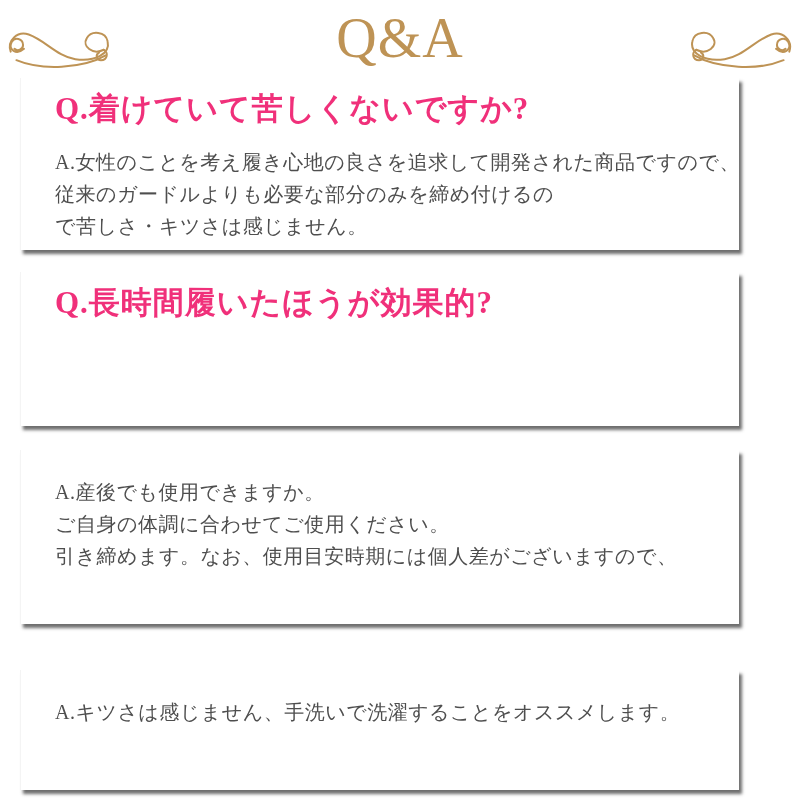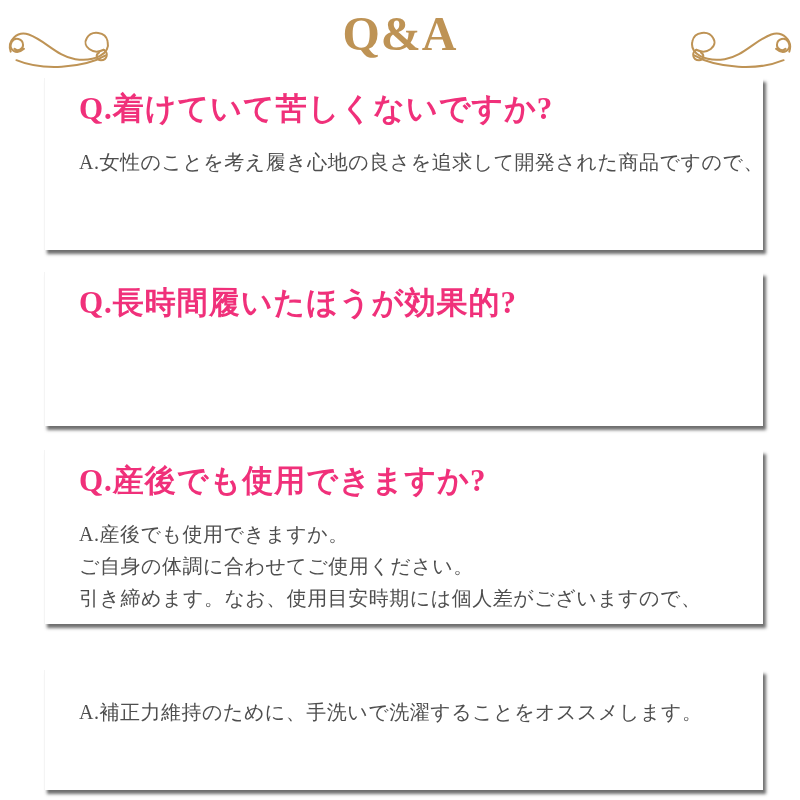--- a/index.html
+++ b/index.html
@@ -18,22 +18,22 @@
     position: absolute;
     inset: 0;
   }
   
   .title {
     position: absolute;
     top: 8px;
     left: 0;
     width: 100%;
     text-align: center;
-    font-size: 48px;
-    font-weight: bold;
+    font-size: 56px;
+    font-weight: normal;
     letter-spacing: 1px;
     color: var(--gold, #be9355);
     margin: 0;
     line-height: 1.1;
   }
   .ornament {
     position: absolute;
     top: 20px;
     width: 114px;
     height: 50px;
@@ -43,21 +43,21 @@
   .ornament.right { right: 5px; transform: scaleX(-1); }
   .ornament path {
     fill: none;
     stroke: var(--gold, #be9355);
     stroke-width: 2.1;
     stroke-linecap: round;
   }
   
   .qa-card {
     position: absolute;
-    left: 44px;
+    left: 20px;
     width: 719px;
     box-sizing: border-box;
     background: var(--card-bg, #ffffff);
     box-shadow: 3px 4px 3px var(--shadow, rgba(55,55,55,0.72));
     border-left: 1px solid #f4f4f4;
     padding: 10px 26px 0 34px;
   }
   .qa-card.c1 { top: 78px;  height: 172px; }
   .qa-card.c2 { top: 272px; height: 154px; }
   .qa-card.c3 { top: 450px; height: 174px; }
@@ -101,35 +101,36 @@
       <path d="M6,33 C2,21 13,11 25,15 C42,21 55,38 74,41 C95,44 111,35 108,22 C106,12 91,10 86,19 C81,27 92,37 104,31"></path>
       <path d="M12,42 C38,53 82,51 106,37"></path>
       <path d="M104,31 C109,34 108,42 101,42 C96,42 95,36 99,34"></path>
     </svg>
   </span>
 
   <section class="qa-card c1">
     <div class="question">Q.着けていて苦しくないですか?</div>
     <div class="answer">
       <div class="answer-line">A.女性のことを考え履き心地の良さを追求して開発された商品ですので、</div>
+      <div class="answer-line">従来のガードルよりも必要な部分のみを締め付けるの</div>
+      <div class="answer-line">で苦しさ・キツさは感じません。</div>
     </div>
   </section>
 
   <section class="qa-card c2">
     <div class="question">Q.長時間履いたほうが効果的?</div>
   </section>
 
   <section class="qa-card c3">
-    <div class="question">Q.産後でも使用できますか?</div>
     <div class="answer">
       <div class="answer-line">A.産後でも使用できますか。</div>
       <div class="answer-line">ご自身の体調に合わせてご使用ください。</div>
       <div class="answer-line">引き締めます。なお、使用目安時期には個人差がございますので、</div>
     </div>
   </section>
 
   <section class="qa-card c4">
     <div class="answer">
-      <div class="answer-line">A.補正力維持のために、手洗いで洗濯することをオススメします。</div>
+      <div class="answer-line">A.キツさは感じません、手洗いで洗濯することをオススメします。</div>
     </div>
   </section>
 
 </div>
 
 </body></html>

